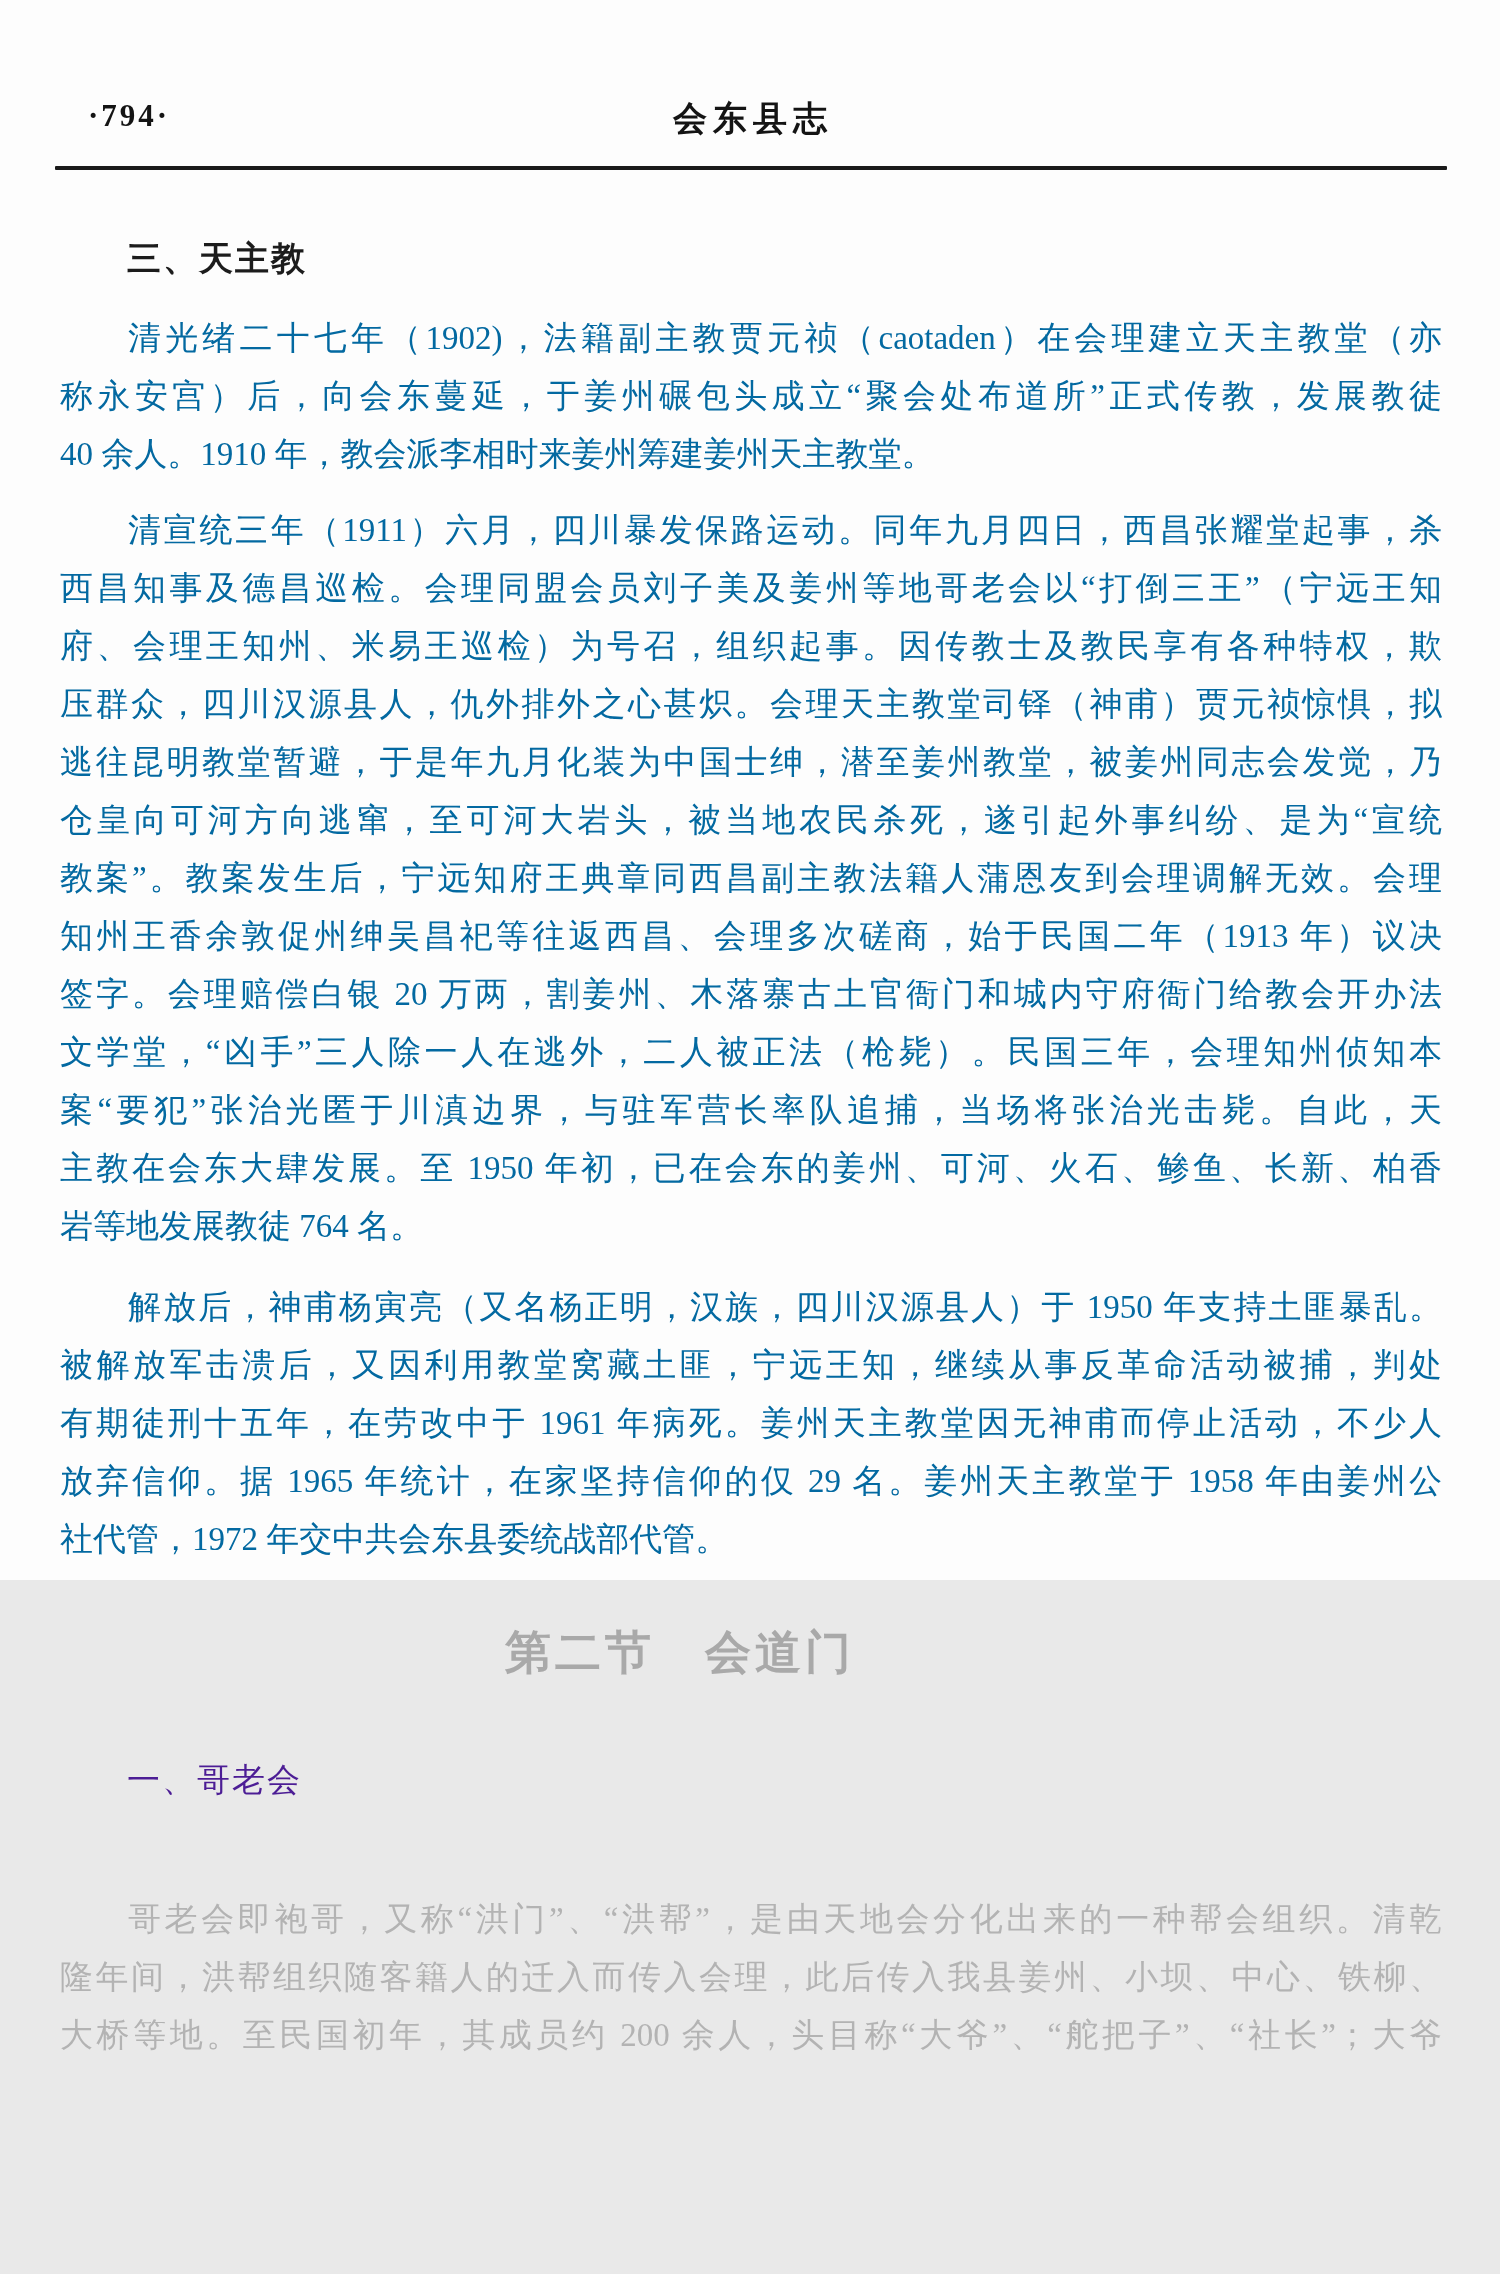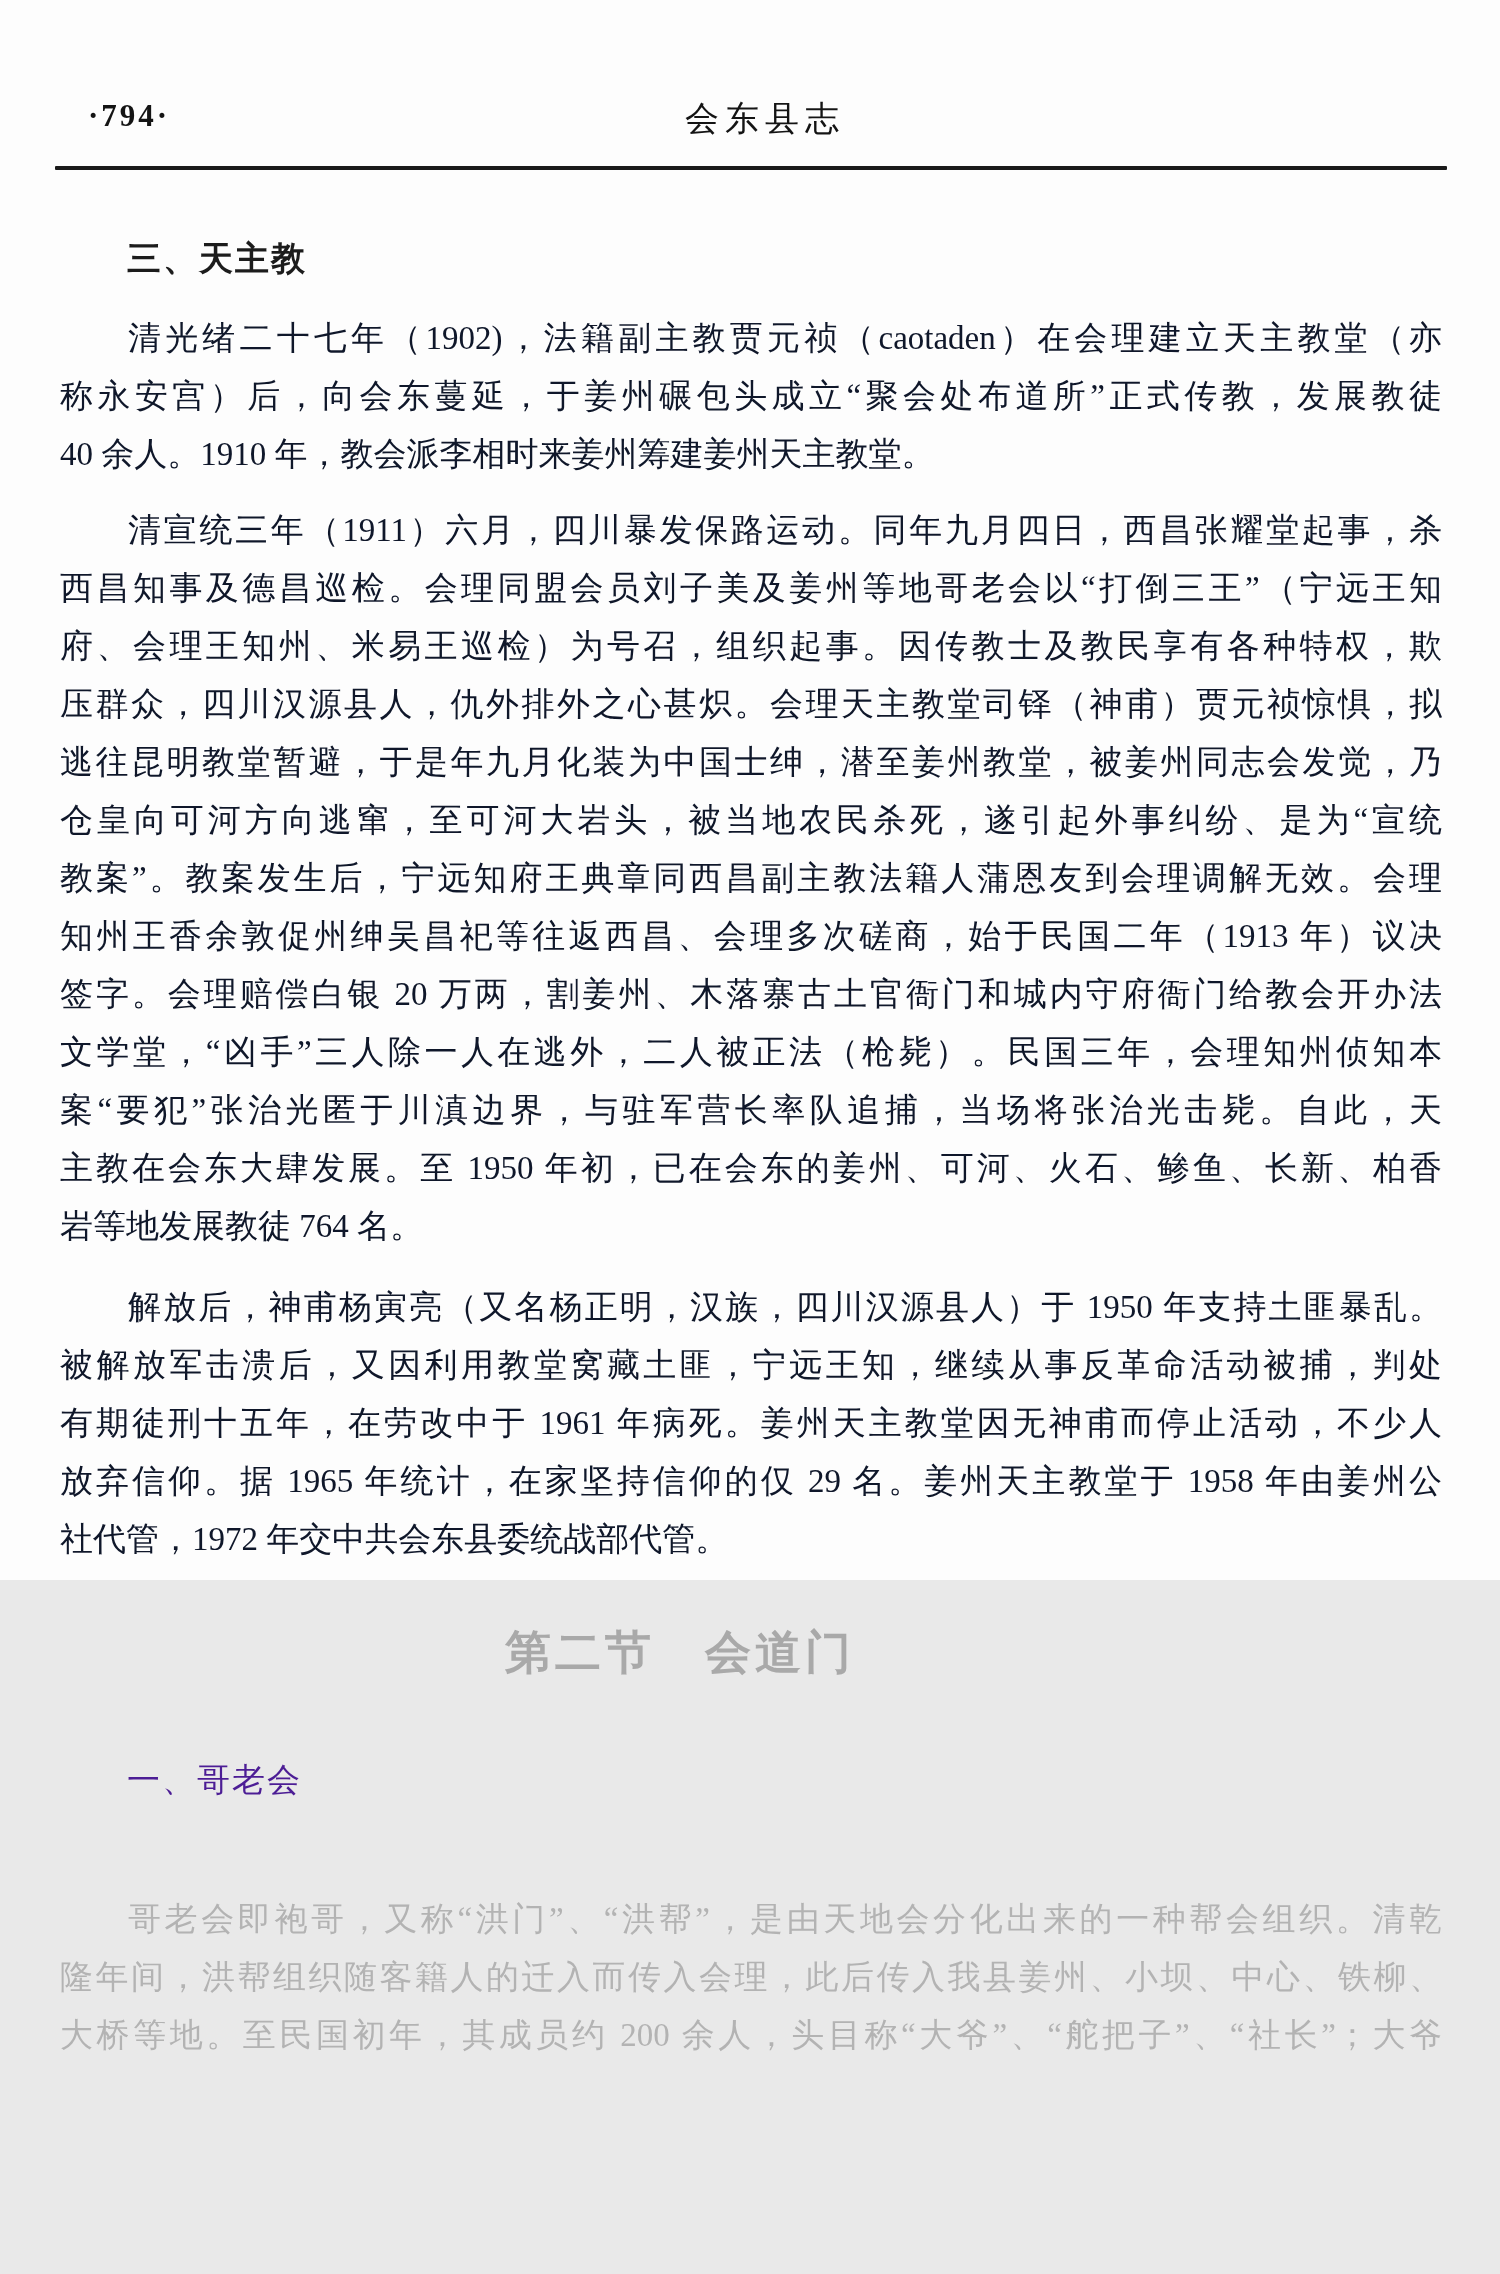--- a/index.html
+++ b/index.html
@@ -22,24 +22,24 @@
     height: 58px;
     color: #141414;
   }
   .page-number {
     position: absolute; left: 0; top: 10px;
     font-size: 31px; font-weight: 700;
     letter-spacing: 3px;
     color: #141414;
   }
   .book-title {
-    position: absolute; left: 12px; top: 8px;
+    position: absolute; left: 0; top: 8px;
     width: 1330px;
     text-align: center;
-    font-size: 34px; font-weight: 400;
+    font-size: 34px; font-weight: 700;
     letter-spacing: 6px;
     color: #141414;
   }
   .header-rule {
     position: absolute;
     top: 166px; left: 55px;
     width: 1392px; height: 4px;
     background: #1a1a1a;
     border-radius: 1px;
   }
@@ -50,21 +50,21 @@
     line-height: 58px;
     color: #1c1c1c;
     letter-spacing: 2px;
   }
   .para {
     position: absolute;
     left: 60px;
     width: 1382px;
     font-size: 33px;
     line-height: 58px;
-    color: #0f172a;
+    color: #0369a1;
   }
   .tline {
     text-align: justify;
     text-align-last: justify;
     height: 58px;
     overflow: hidden;
   }
   .tline-first { text-indent: 68px; }
   .tline-last { text-align-last: left; }
   .faded { color: #b3b3b3; }

